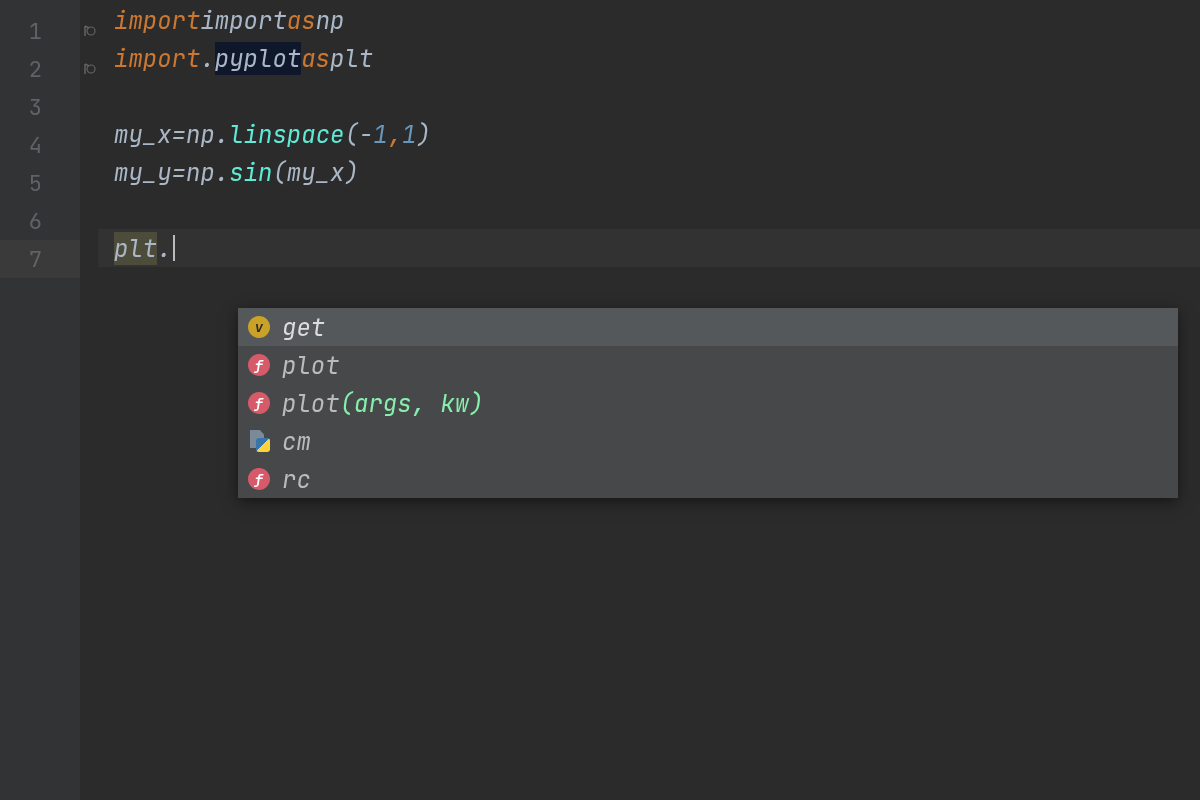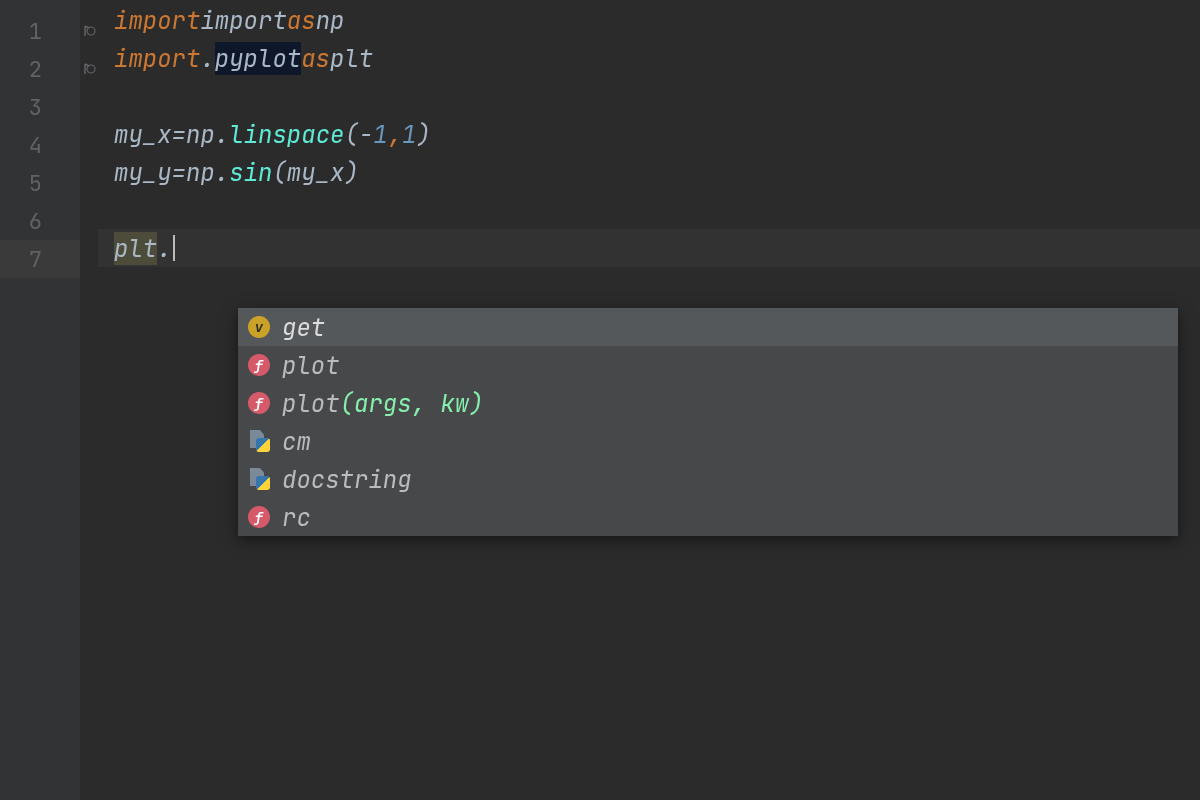--- a/index.html
+++ b/index.html
@@ -191,25 +191,18 @@
           <span class="params">(args, kw)</span>
         </div>
         <div class="popup-row">
           <span class="modicon">
             <span class="page"></span>
             <span class="snake"></span>
           </span>
           <span class="label">cm</span>
         </div>
         <div class="popup-row">
-          <span class="modicon">
-            <span class="page"></span>
-            <span class="snake"></span>
-          </span>
-          <span class="label">docstring</span>
-        </div>
-        <div class="popup-row">
           <span class="badge f">f</span>
           <span class="label">rc</span>
         </div>
       </div>
   </div>
 </div>
 
 </body></html>

